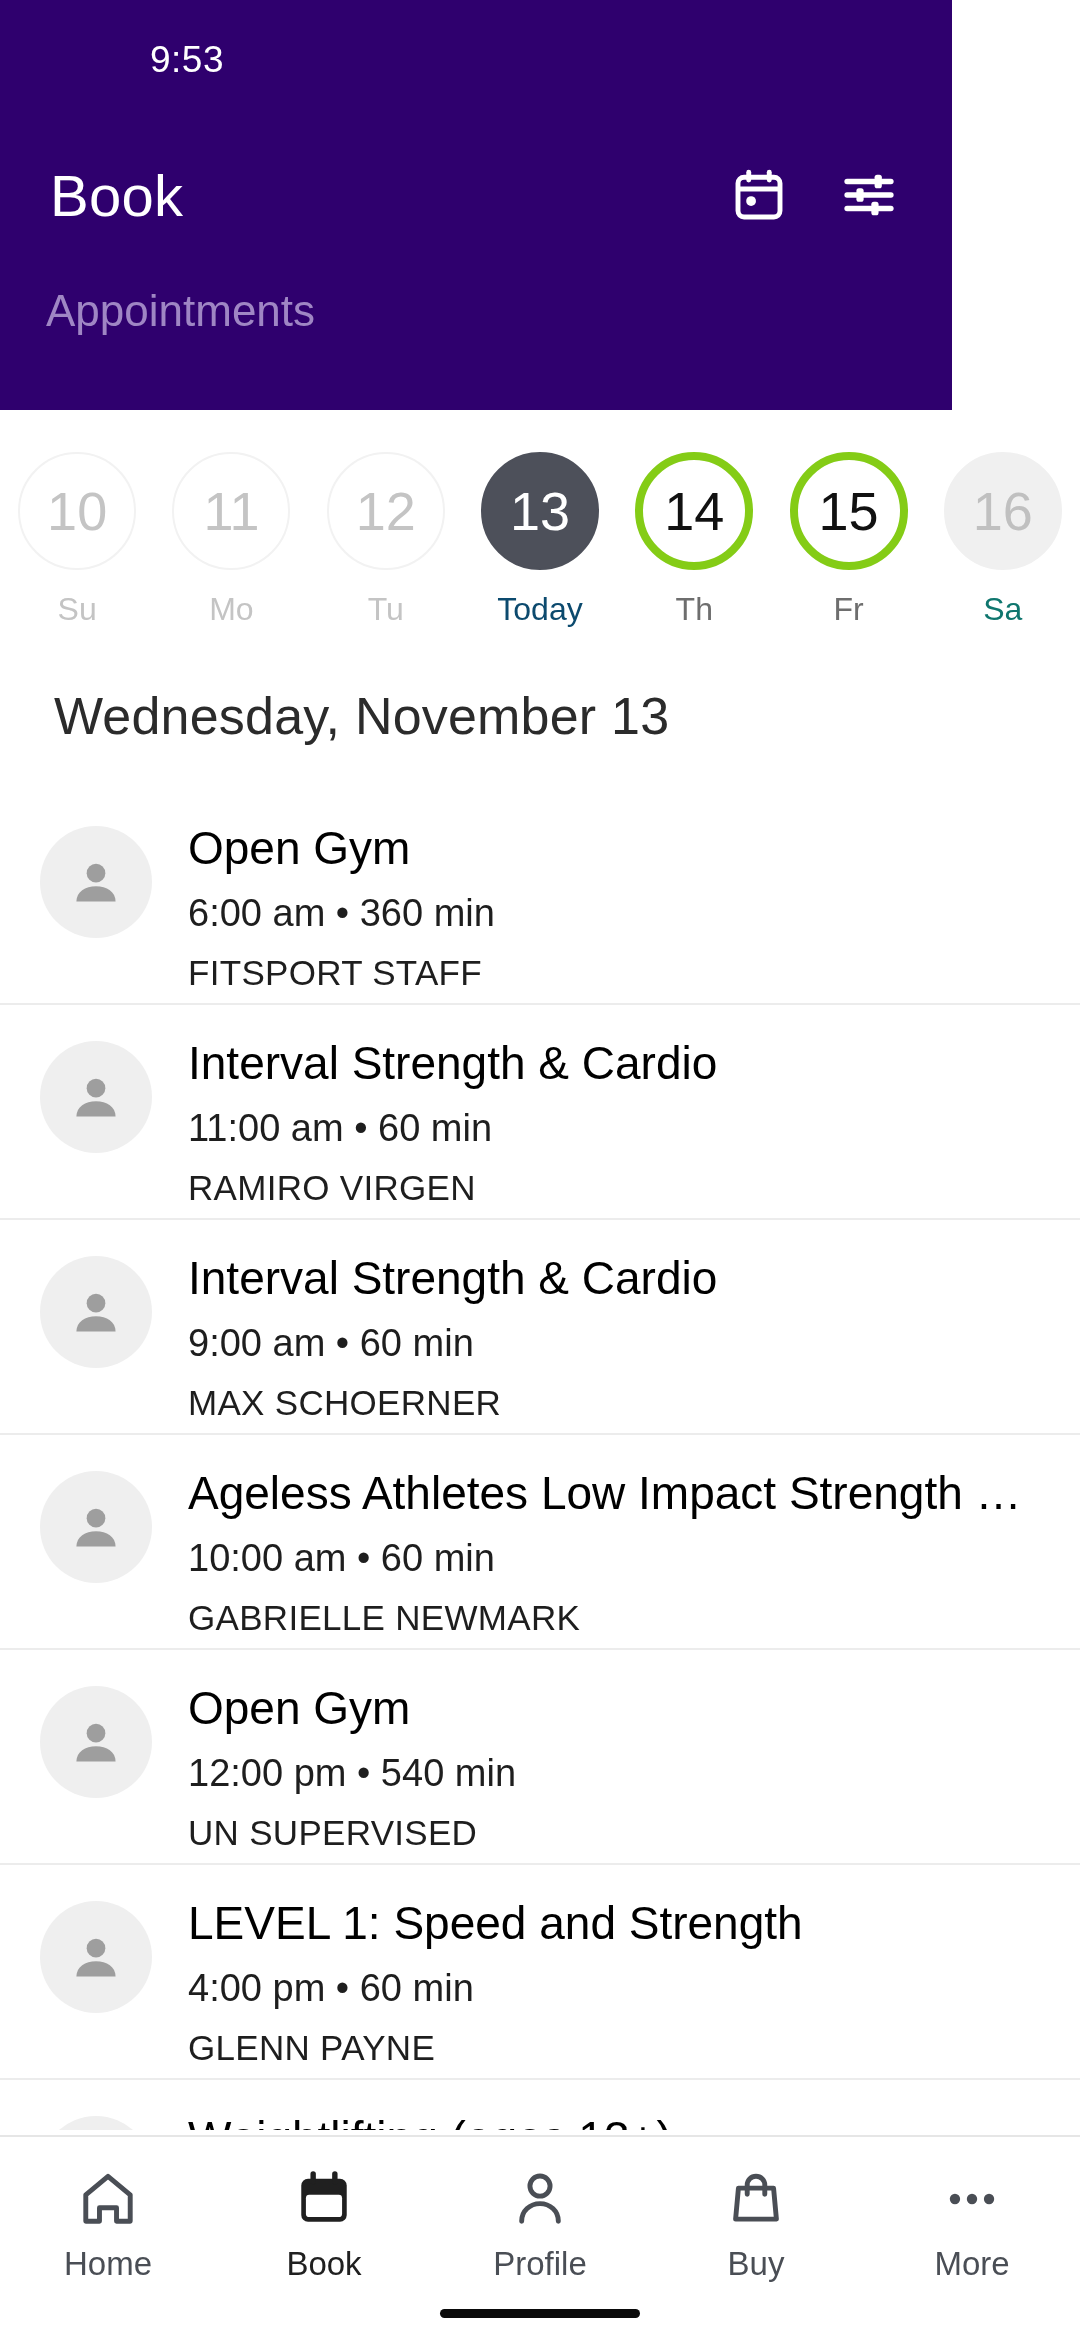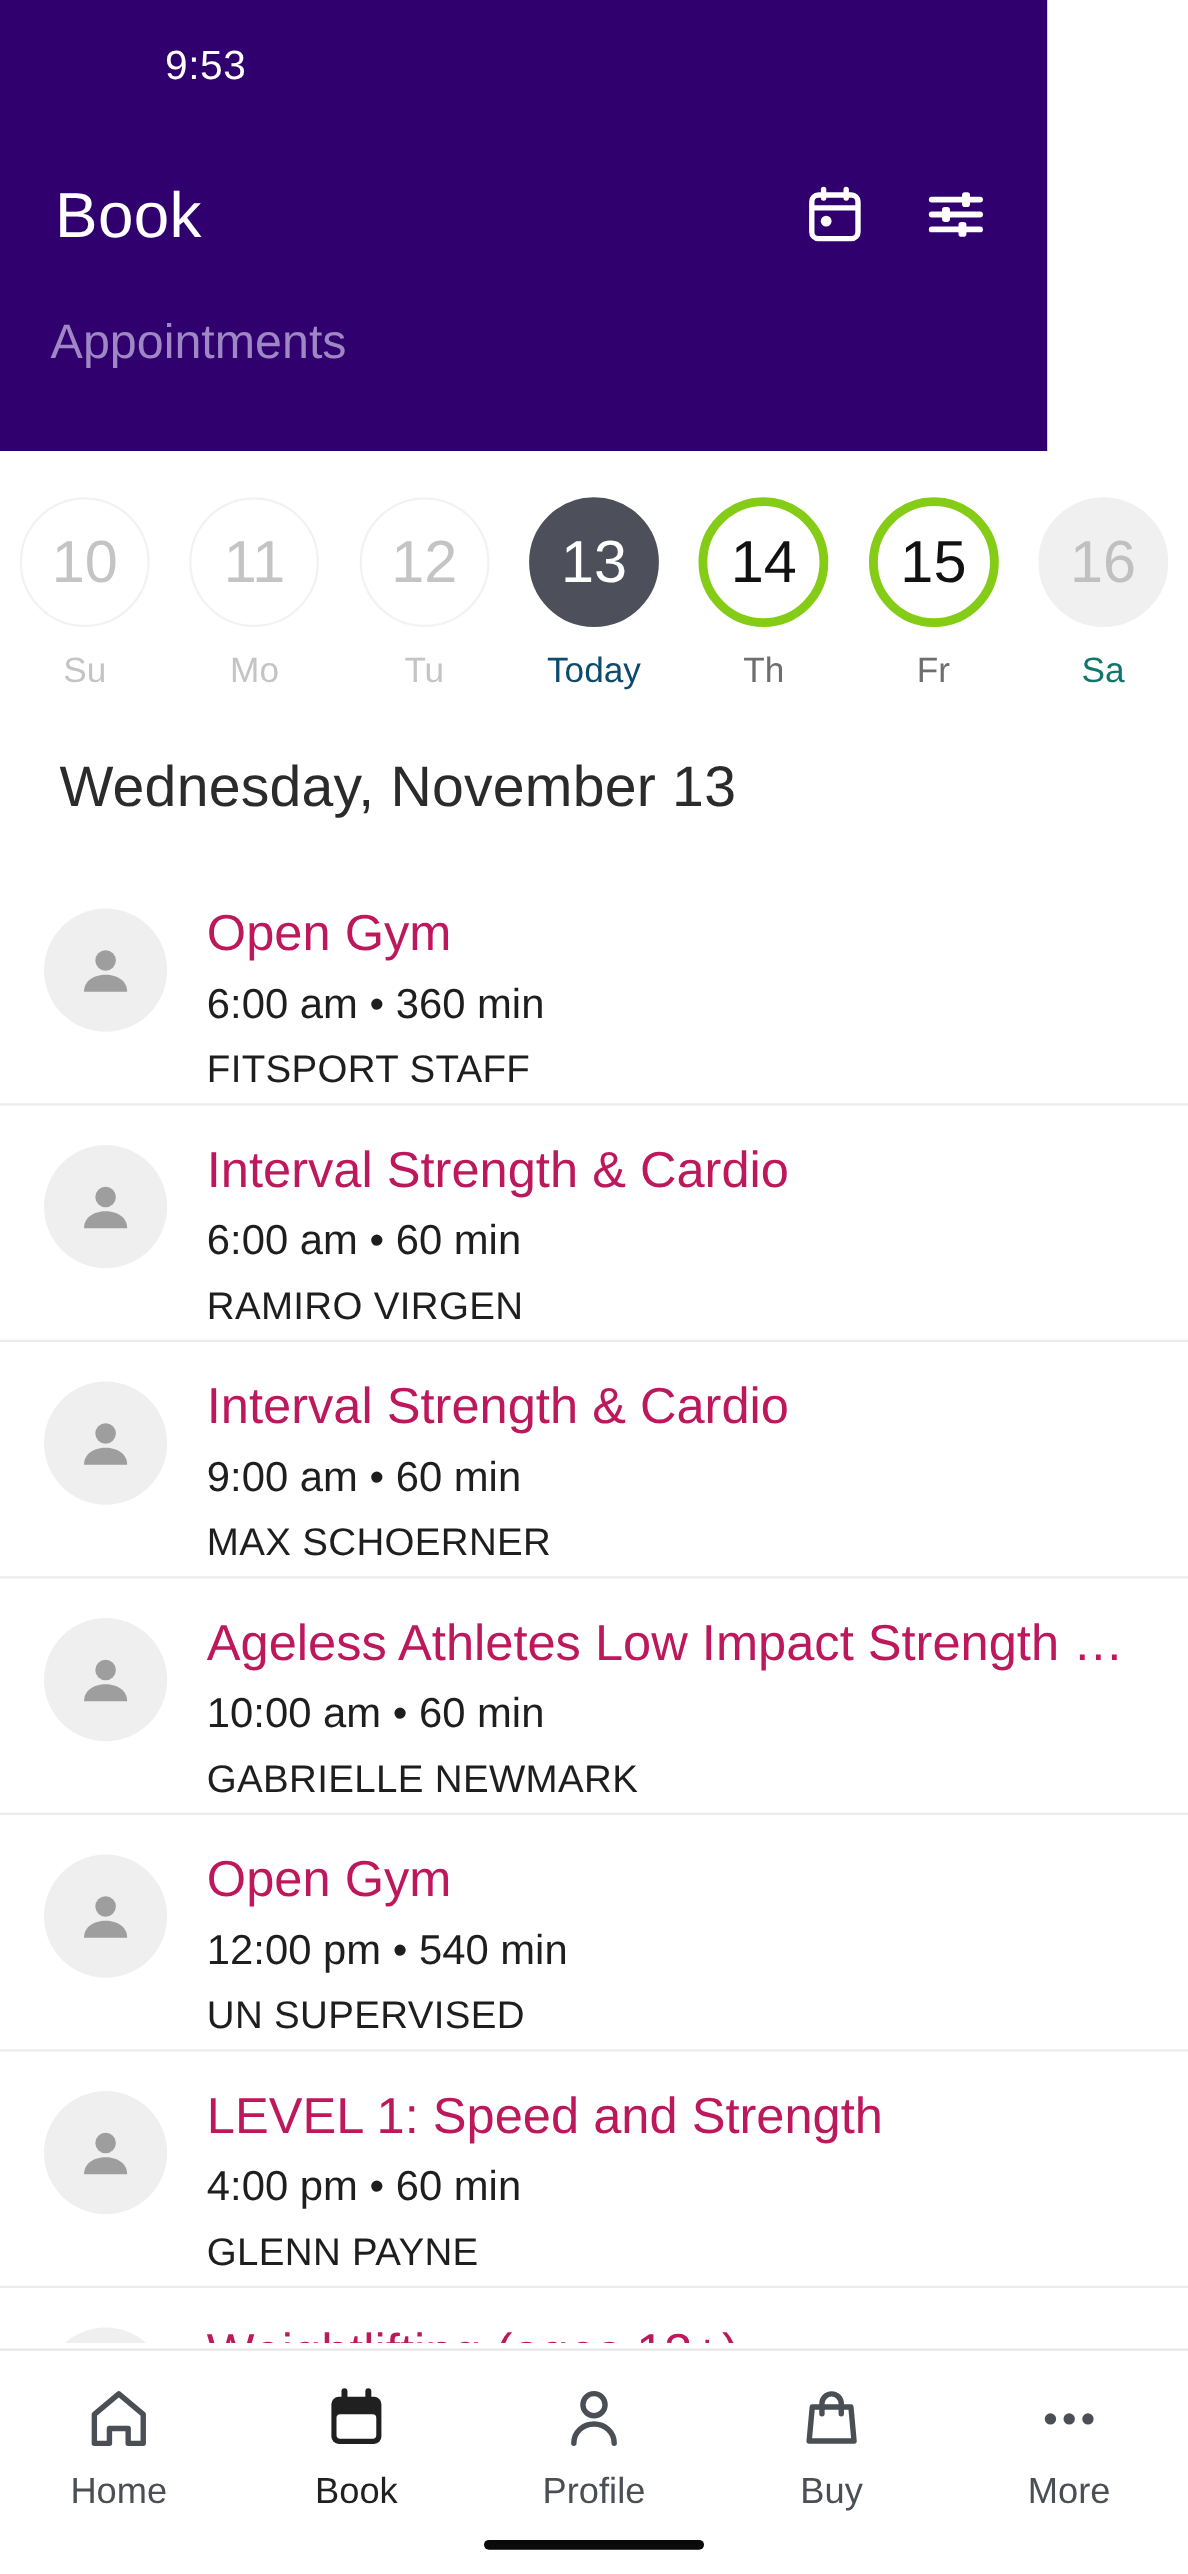--- a/index.html
+++ b/index.html
@@ -81,21 +81,21 @@
   }
   .avatar {
     flex:0 0 auto;
     width:112px; height:112px; border-radius:50%;
     background:#EFEFEF;
     display:flex; align-items:center; justify-content:center;
     margin-top:6px; margin-right:36px;
   }
   .row-text { flex:1 1 auto; min-width:0; padding-top:4px; }
   .class-name {
-    font-size:46px; color:#be185d; white-space:nowrap;
+    font-size:46px; color:#000000; white-space:nowrap;
     overflow:hidden; text-overflow:ellipsis; line-height:1.08;
   }
   .class-meta { font-size:38px; color:#1E1E1E; margin-top:18px; }
   .class-staff { font-size:35px; color:#1E1E1E; margin-top:18px; letter-spacing:0.3px; }
 
   
   .bottom-nav {
     position:absolute; bottom:0; left:0; width:1080px; height:205px;
     background:#ffffff; border-top:2px solid #E6E6E6;
     display:flex; align-items:flex-start; padding-top:26px;
@@ -215,21 +215,21 @@
 
     <div class="class-row">
       <div class="avatar">
         <svg width="56" height="56" viewBox="0 0 24 24">
             <circle cx="12" cy="8.2" r="4.0" fill="#9E9E9E"></circle>
             <path d="M3.6 20.4c0-4.2 3.8-6.6 8.4-6.6s8.4 2.4 8.4 6.6z" fill="#9E9E9E"></path>
           </svg>
       </div>
       <div class="row-text">
         <div class="class-name">Interval Strength &amp; Cardio</div>
-        <div class="class-meta">6:00 am • 60 min</div>
+        <div class="class-meta">11:00 am • 60 min</div>
         <div class="class-staff">RAMIRO VIRGEN</div>
       </div>
     </div>
 
     <div class="class-row">
       <div class="avatar">
         <svg width="56" height="56" viewBox="0 0 24 24">
             <circle cx="12" cy="8.2" r="4.0" fill="#9E9E9E"></circle>
             <path d="M3.6 20.4c0-4.2 3.8-6.6 8.4-6.6s8.4 2.4 8.4 6.6z" fill="#9E9E9E"></path>
           </svg>

